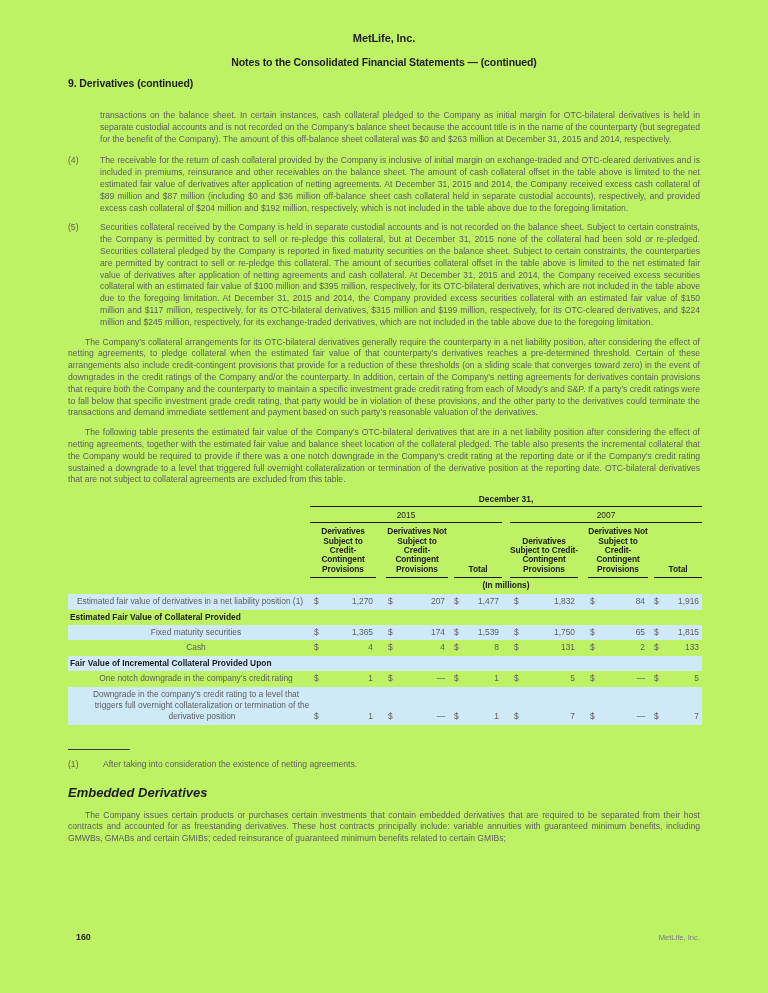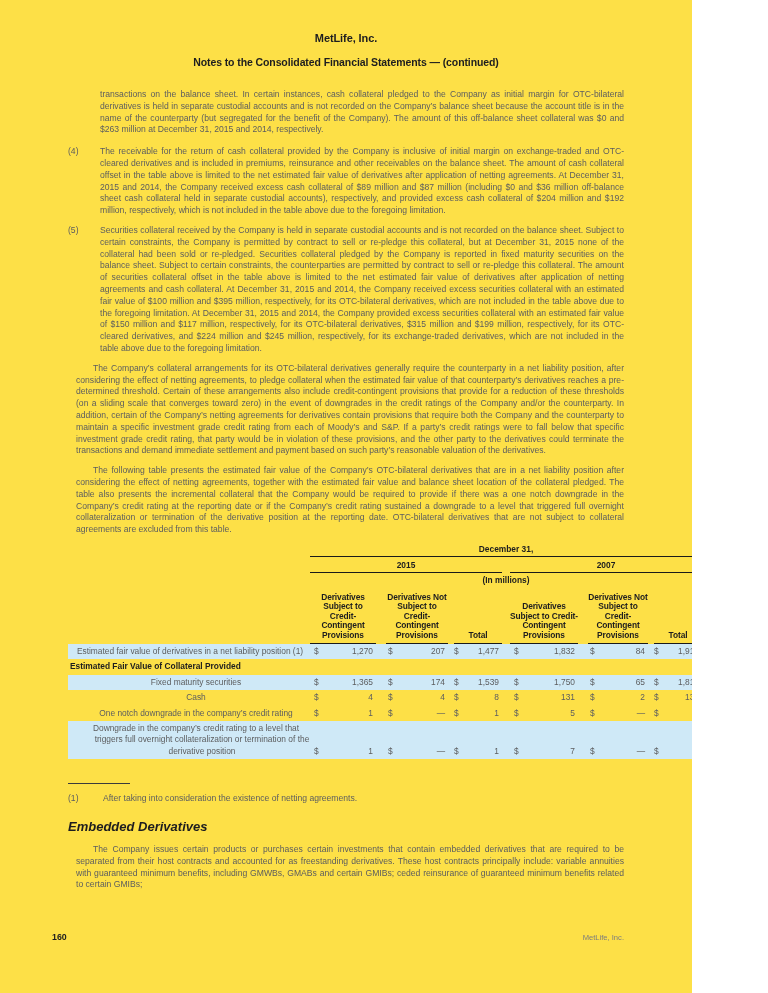--- a/index.html
+++ b/index.html
@@ -1,36 +1,36 @@
 <!DOCTYPE html>
 <html><head>
 <meta charset="utf-8">
 <style>
   html,body{margin:0;padding:0;background:#ffffff;}
   body{width:768px;height:993px;font-family:"Liberation Sans", sans-serif;}
-  .page{position:relative;width:692px;height:993px;overflow:hidden;background:#fde047;}
+  .page{position:relative;width:768px;height:993px;overflow:hidden;background:#bef264;}
   .content{padding:32px 68px 0 68px;}
 
   
   .company-title{font-size:11px;font-weight:bold;text-align:center;color:#1d1d1f;margin-bottom:12px;letter-spacing:-0.1px;}
   .doc-title{font-size:10.5px;font-weight:bold;text-align:center;color:#1d1d1f;margin-bottom:9px;letter-spacing:-0.1px;}
   .section-heading{font-size:10.5px;font-weight:bold;color:#1d1d1f;margin:0 0 17px 0;letter-spacing:-0.1px;}
 
   
   .bt{font-size:8.6px;line-height:11.8px;text-align:justify;color:#5c5d5f;}
   .fn-cont{margin-left:32px;margin-bottom:10px;margin-top:21px;}
   .note-item{position:relative;padding-left:32px;margin-bottom:8px;}
   .note-item .marker{position:absolute;left:0;top:0;}
-  .para{text-indent:17px;margin:0 0 8px 8px;}
+  .para{text-indent:17px;margin:0 0 8px 0;}
 
   
   table.fin{width:634px;border-collapse:collapse;table-layout:fixed;margin-top:5px;font-size:8.4px;color:#5c5d5f;}
   table.fin td{padding:0;}
   .dec-cell{text-align:center;font-weight:bold;color:#1d1d1f;border-bottom:1.4px solid #1a1a1a;padding-bottom:2px !important;}
-  .yr{text-align:center;font-weight:bold;color:#1d1d1f;border-bottom:1.4px solid #1a1a1a;padding:3px 0 2px 0 !important;}
+  .yr{text-align:center;font-weight:normal;color:#1d1d1f;border-bottom:1.4px solid #1a1a1a;padding:3px 0 2px 0 !important;}
   .hcell{vertical-align:bottom;}
   .hc{border-bottom:1.5px solid #1a1a1a;display:flex;flex-direction:column;justify-content:flex-end;height:100%;}
   .hct{font-weight:bold;color:#1d1d1f;text-align:center;line-height:9.4px;padding:4px 0 3px 0;letter-spacing:-0.1px;}
   .units-cell{text-align:center;font-weight:bold;color:#1d1d1f;padding:2px 0 4px 0 !important;}
   tr.hl{background:#cfe9f7;}
   td.sec{font-weight:bold;color:#1d1d1f;padding:2px 0 2px 2px !important;line-height:11.4px;}
   td.lbl{vertical-align:bottom;line-height:11.4px;padding:2px 0 2px 26px !important;text-indent:-12px;text-align:center;}
   td.lbl.ind0{padding-left:14px !important;}
   td.val{vertical-align:bottom;padding:2px 3px 2px 0 !important;}
   td.val .vw{display:flex;justify-content:space-between;line-height:11.4px;}
@@ -40,32 +40,33 @@
   td.sp{padding:0 !important;}
 
   
   .fn-rule{width:62px;border-top:1px solid #3a3a3c;margin:24px 0 9px 0;}
   .fn-item{position:relative;padding-left:35px;margin-bottom:12px;text-align:left;}
   .fn-item .marker{position:absolute;left:0;top:0;}
 
   .embedded-heading{font-size:13px;font-weight:bold;font-style:italic;color:#1d1d1f;margin:14px 0 10px 0;}
 
   
-  .footer{position:absolute;left:52px;right:68px;top:932px;display:flex;justify-content:space-between;align-items:baseline;}
+  .footer{position:absolute;left:76px;right:68px;top:932px;display:flex;justify-content:space-between;align-items:baseline;}
   .page-num{font-size:8.8px;font-weight:bold;color:#1d1d1f;}
   .footer-co{font-size:7.6px;color:#7b7c7e;}
 </style>
 </head>
 <body>
 
 <div class="page">
   <div class="content">
 
     <div class="company-title">MetLife, Inc.</div>
     <div class="doc-title">Notes to the Consolidated Financial Statements — (continued)</div>
+    <div class="section-heading">9. Derivatives (continued)</div>
 
     <div class="bt fn-cont">transactions on the balance sheet. In certain instances, cash collateral pledged to the Company as initial margin for OTC-bilateral derivatives is held in separate custodial accounts and is not recorded on the Company’s balance sheet because the account title is in the name of the counterparty (but segregated for the benefit of the Company). The amount of this off-balance sheet collateral was $0 and $263 million at December 31, 2015 and 2014, respectively.</div>
 
     <div class="bt note-item">
       <span class="marker">(4)</span>
       <div class="note-text">The receivable for the return of cash collateral provided by the Company is inclusive of initial margin on exchange-traded and OTC-cleared derivatives and is included in premiums, reinsurance and other receivables on the balance sheet. The amount of cash collateral offset in the table above is limited to the net estimated fair value of derivatives after application of netting agreements. At December 31, 2015 and 2014, the Company received excess cash collateral of $89 million and $87 million (including $0 and $36 million off-balance sheet cash collateral held in separate custodial accounts), respectively, and provided excess cash collateral of $204 million and $192 million, respectively, which is not included in the table above due to the foregoing limitation.</div>
     </div>
 
     <div class="bt note-item">
       <span class="marker">(5)</span>
@@ -92,55 +93,55 @@
           <td colspan="7" class="dec-cell">December 31,</td>
         </tr>
         <tr>
           <td></td>
           <td colspan="3" class="yr">2015</td>
           <td></td>
           <td colspan="3" class="yr">2007</td>
         </tr>
         <tr>
           <td></td>
-          <td colspan="7" class="units-cell">(In millions)</td>
+          <td class="hcell c0">
+              <div class="hc">
+                <div class="hct">Derivatives Subject to Credit-Contingent Provisions</div>
+              </div>
+            </td>
+          <td class="hcell c1" style="padding-left:10px">
+              <div class="hc">
+                <div class="hct">Derivatives Not Subject to Credit-Contingent Provisions</div>
+              </div>
+            </td>
+          <td class="hcell c2" style="padding-left:6px">
+              <div class="hc">
+                <div class="hct">Total</div>
+              </div>
+            </td>
+          <td></td>
+          <td class="hcell c3">
+              <div class="hc">
+                <div class="hct">Derivatives Subject to Credit-Contingent Provisions</div>
+              </div>
+            </td>
+          <td class="hcell c4" style="padding-left:10px">
+              <div class="hc">
+                <div class="hct">Derivatives Not Subject to Credit-Contingent Provisions</div>
+              </div>
+            </td>
+          <td class="hcell c5" style="padding-left:6px">
+              <div class="hc">
+                <div class="hct">Total</div>
+              </div>
+            </td>
         </tr>
         <tr>
           <td></td>
-          <td class="hcell c0">
-              <div class="hc">
-                <div class="hct">Derivatives Subject to Credit-Contingent Provisions</div>
-              </div>
-            </td>
-          <td class="hcell c1" style="padding-left:10px">
-              <div class="hc">
-                <div class="hct">Derivatives Not Subject to Credit-Contingent Provisions</div>
-              </div>
-            </td>
-          <td class="hcell c2" style="padding-left:6px">
-              <div class="hc">
-                <div class="hct">Total</div>
-              </div>
-            </td>
-          <td></td>
-          <td class="hcell c3">
-              <div class="hc">
-                <div class="hct">Derivatives Subject to Credit-Contingent Provisions</div>
-              </div>
-            </td>
-          <td class="hcell c4" style="padding-left:10px">
-              <div class="hc">
-                <div class="hct">Derivatives Not Subject to Credit-Contingent Provisions</div>
-              </div>
-            </td>
-          <td class="hcell c5" style="padding-left:6px">
-              <div class="hc">
-                <div class="hct">Total</div>
-              </div>
-            </td>
+          <td colspan="7" class="units-cell">(In millions)</td>
         </tr>
       </thead>
       <tbody>
           <tr class="hl">
             <td class="lbl ind0">Estimated fair value of derivatives in a net liability position (1)</td>
             <td class="val c0">
               <div class="vw">
                 <span>$</span>
                 <span>1,270</span>
               </div>
@@ -253,20 +254,23 @@
                 <span>2</span>
               </div>
             </td>
             <td class="val c5">
               <div class="vw">
                 <span>$</span>
                 <span>133</span>
               </div>
             </td>
           </tr>
+          <tr class="hl">
+            <td colspan="8" class="sec">Fair Value of Incremental Collateral Provided Upon</td>
+          </tr>
           <tr>
             <td class="lbl ind1">One notch downgrade in the company’s credit rating</td>
             <td class="val c0">
               <div class="vw">
                 <span>$</span>
                 <span>1</span>
               </div>
             </td>
             <td class="val c1">
               <div class="vw">

